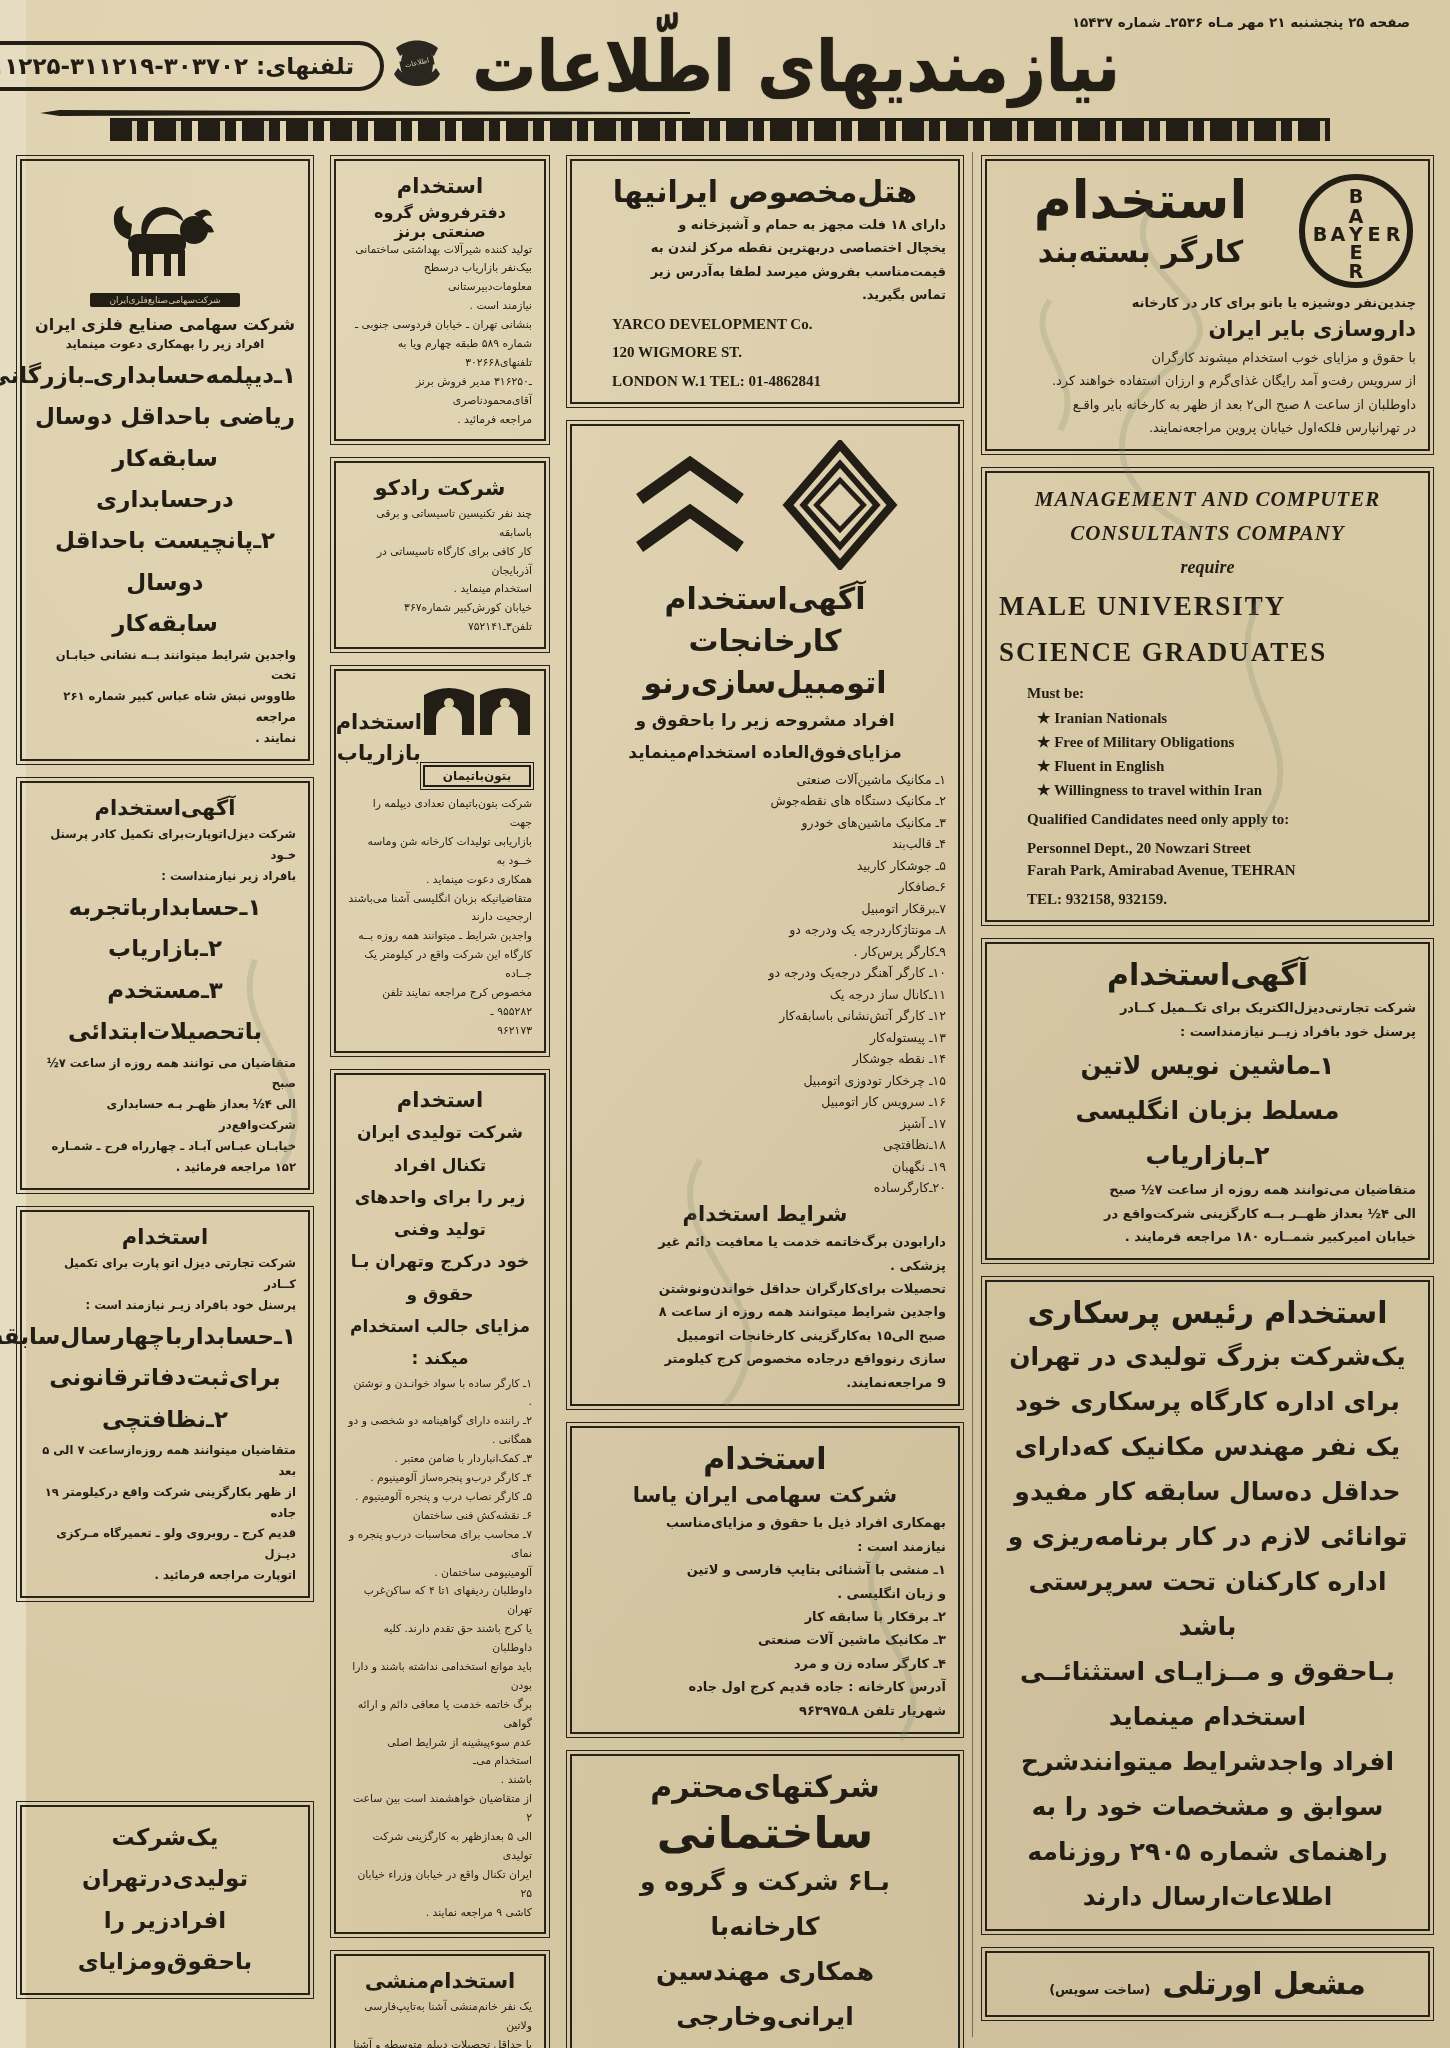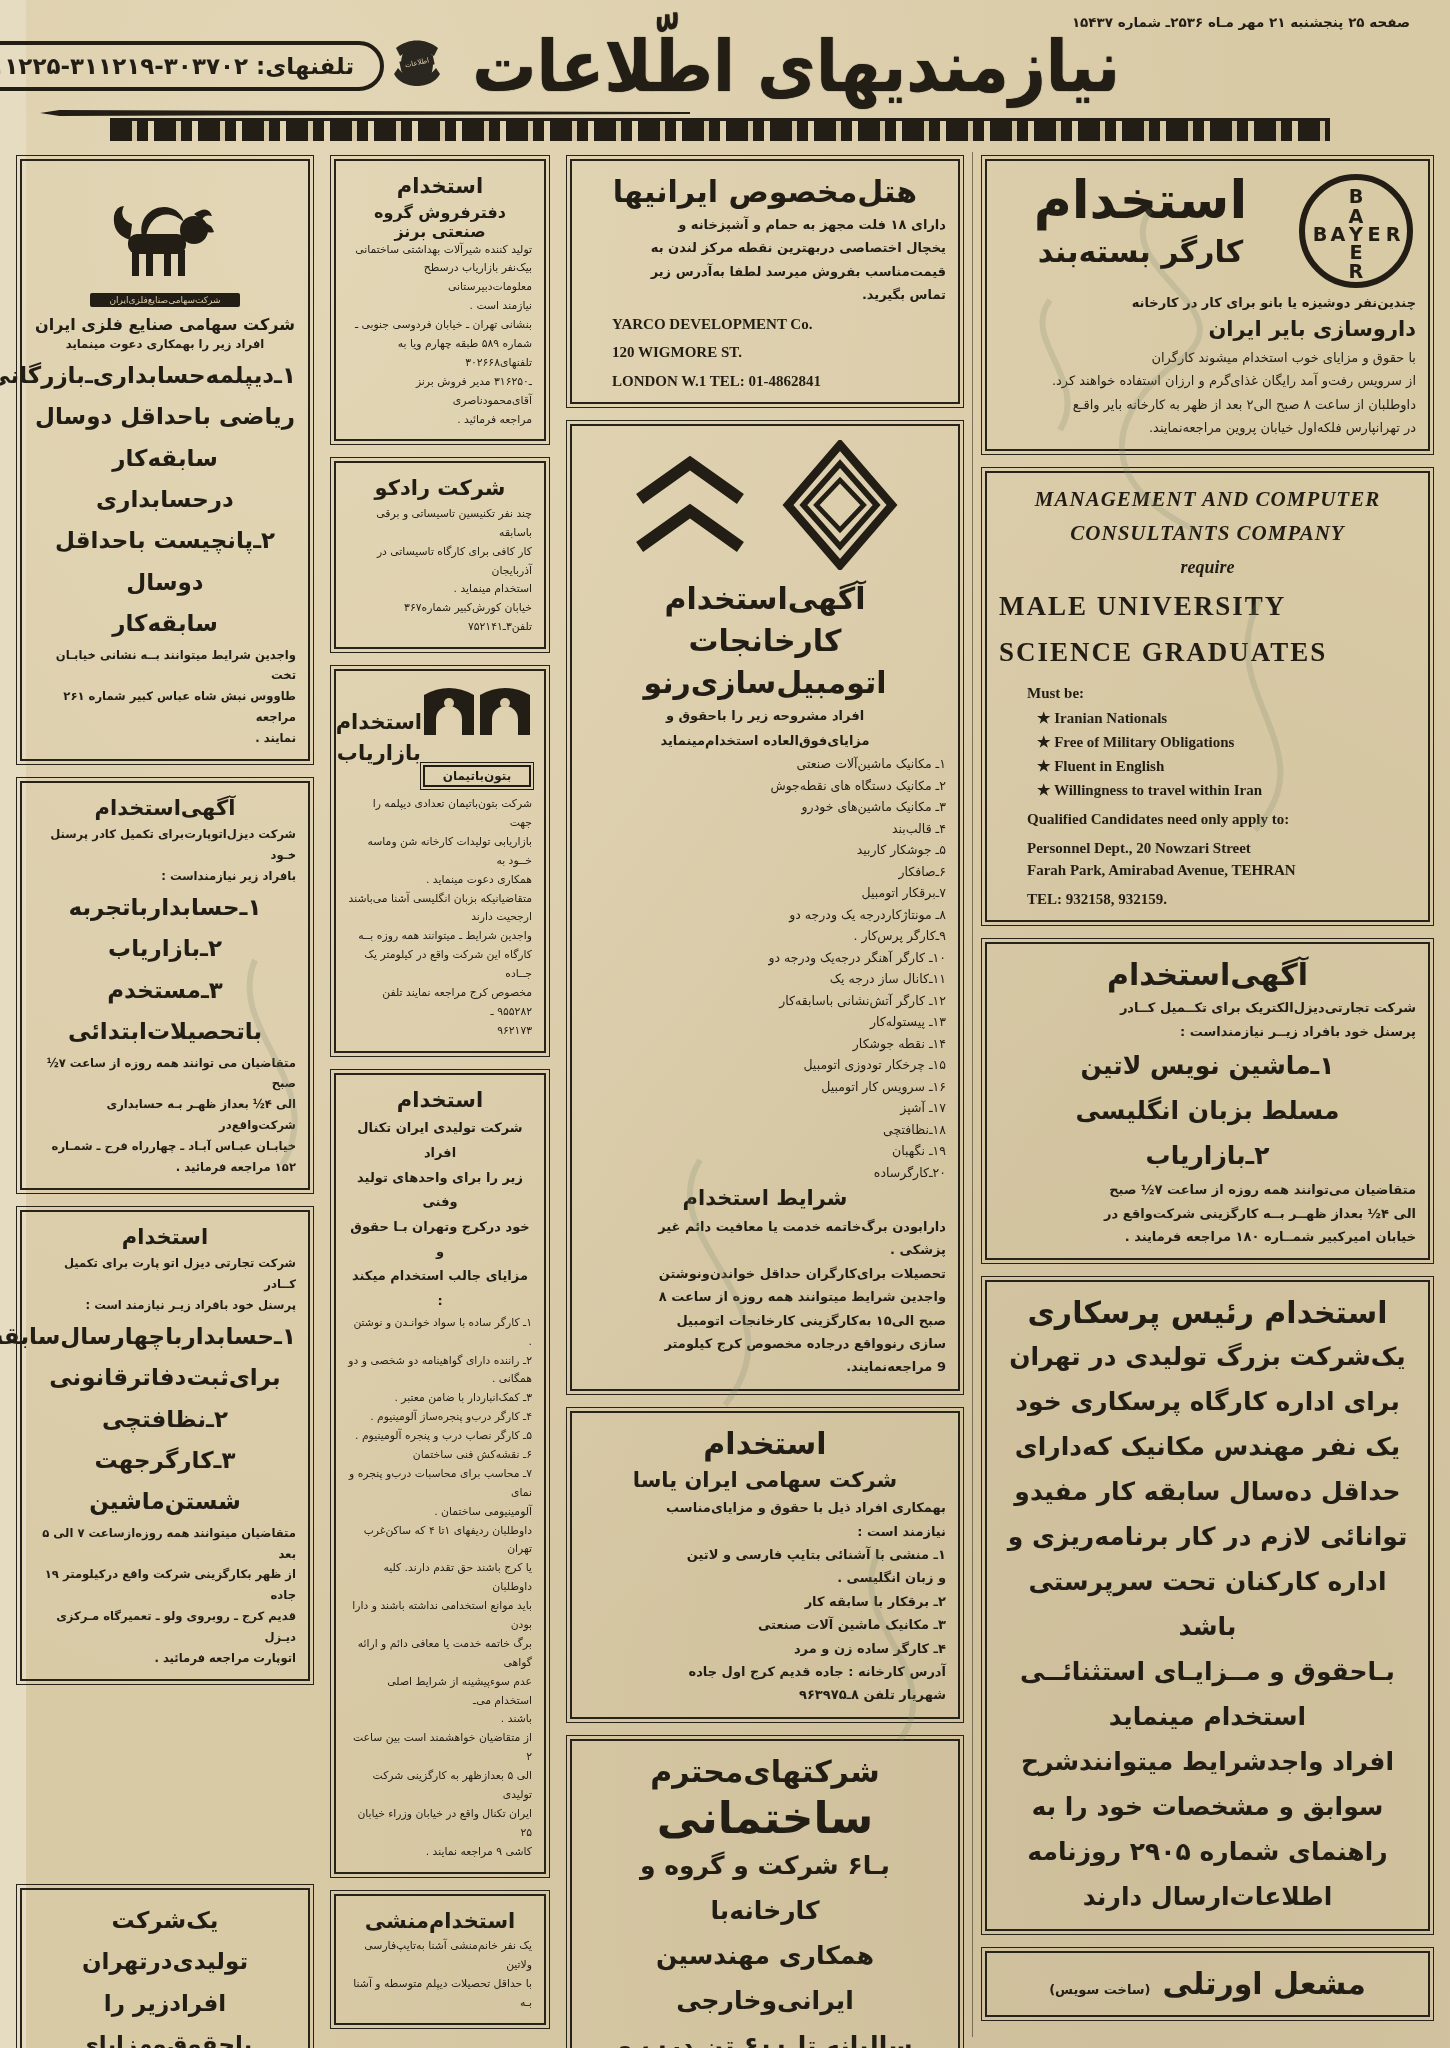--- a/index.html
+++ b/index.html
@@ -43,21 +43,21 @@
   .ln{font-size:13px;line-height:1.8;text-align:right;}
   .c3 .ln{font-size:10.8px;line-height:1.75;}
   .c4 .ln{font-size:11.6px;line-height:1.8;}
   .ctr{text-align:center;}
   .hd-xl{font-size:52px;font-weight:bold;line-height:1.15;}
   .hd-lg{font-size:30px;font-weight:bold;line-height:1.4;text-align:center;}
   .hd-md{font-size:21px;font-weight:bold;text-align:center;line-height:1.5;}
   .hd-sm{font-size:16px;font-weight:bold;text-align:center;}
   .disp div{font-size:25px;font-weight:bold;text-align:center;line-height:1.8;}
   .c4 .disp div{font-size:23px;}
-  .disp-sm div{font-size:13px;font-weight:bold;text-align:center;line-height:1.9;}
+  .disp-sm div{font-size:17px;font-weight:bold;text-align:center;line-height:1.9;}
   .jobs div{font-size:12.5px;line-height:1.72;text-align:right;}
   .bold{font-weight:bold;}
   
   .bayer-top{display:flex;align-items:flex-start;}
   .bayer-logo{width:120px;height:120px;flex:0 0 auto;margin-left:14px;}
   .bayer-titles{flex:1;}
   
   .en{direction:ltr;font-family:"Liberation Serif", serif;}
   .en-head{font-size:21px;font-weight:bold;font-style:italic;text-align:center;letter-spacing:1px;line-height:1.6;}
   .en-req{font-size:18px;font-weight:bold;font-style:italic;text-align:center;margin:6px 0;}
@@ -463,21 +463,20 @@
       <section class="ad">
         <div class="hd-md">استخدام</div>
         <div>
             <div class="ln bold">شرکت تجارتی دیزل اتو پارت برای تکمیل کــادر</div>
             <div class="ln bold">پرسنل خود بافراد زیـر  نیازمند است :</div>
           </div>
         <div class="disp">
             <div class="big">۱ـ‌حسابدارباچهارسال‌سابقه</div>
             <div class="big">برای‌ثبت‌دفاترقانونی</div>
             <div class="big">۲ـ‌نظافتچی</div>
-            <div class="big">۳ـ‌کارگرجهت شستن‌ماشین</div>
           </div>
         <div>
             <div class="ln bold">متقاضیان میتوانند همه روزه‌ازساعت ۷ الی ۵ بعد</div>
             <div class="ln bold">از ظهر بکارگزینی شرکت واقع درکیلومتر ۱۹ جاده</div>
             <div class="ln bold">قدیم کرج ـ روبروی ولو ـ تعمیرگاه مـرکزی دیـزل</div>
             <div class="ln bold">اتوپارت مراجعه فرمائید .</div>
           </div>
       </section>
 
       <div class="gap-v"></div>

